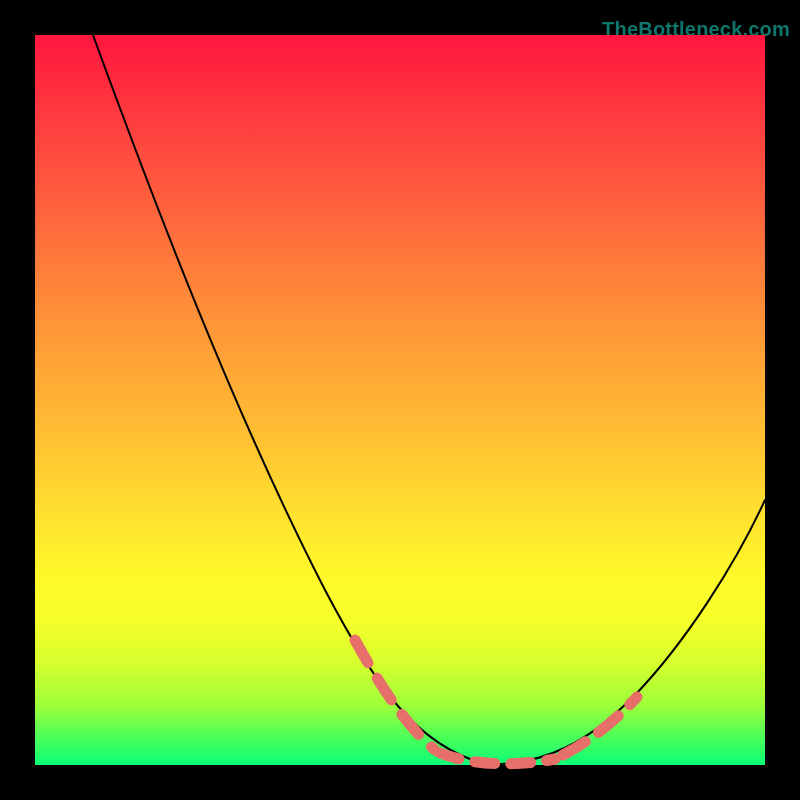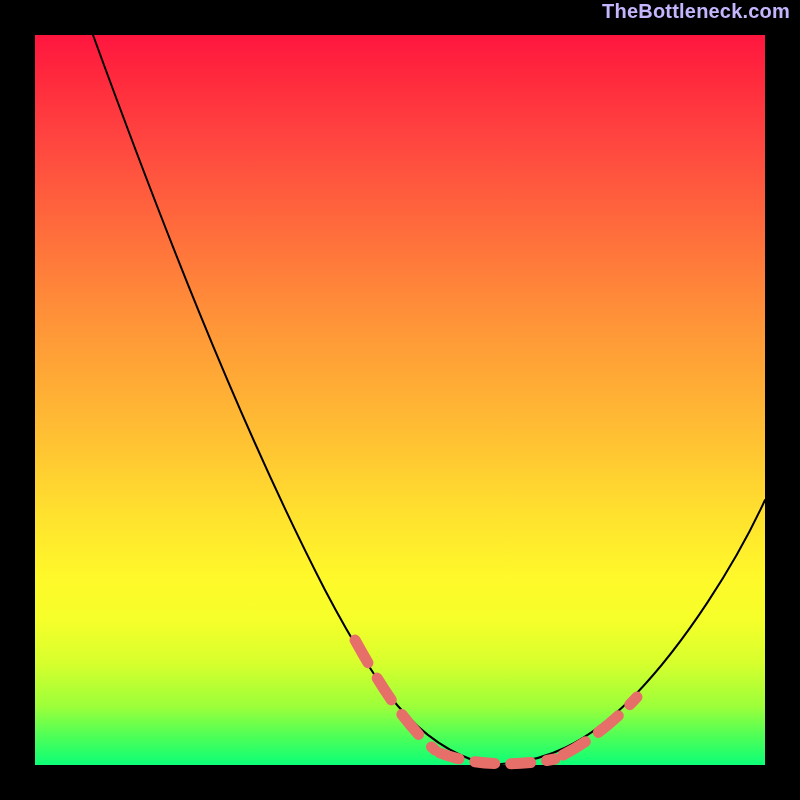--- a/index.html
+++ b/index.html
@@ -12,25 +12,25 @@
     font-family: Arial, Helvetica, sans-serif;
   }
   .stage {
     position: relative;
     width: 800px;
     height: 800px;
     background: #000000;
   }
   .watermark {
     position: absolute;
-    top: 0;
+    top: 18px;
     right: 10px;
     font-size: 20px;
     font-weight: 600;
-    color: #c4b5fd;
+    color: #0f766e;
     letter-spacing: 0.2px;
     user-select: none;
   }
   .plot {
     position: absolute;
     left: 35px;
     top: 35px;
     width: 730px;
     height: 730px;
     

